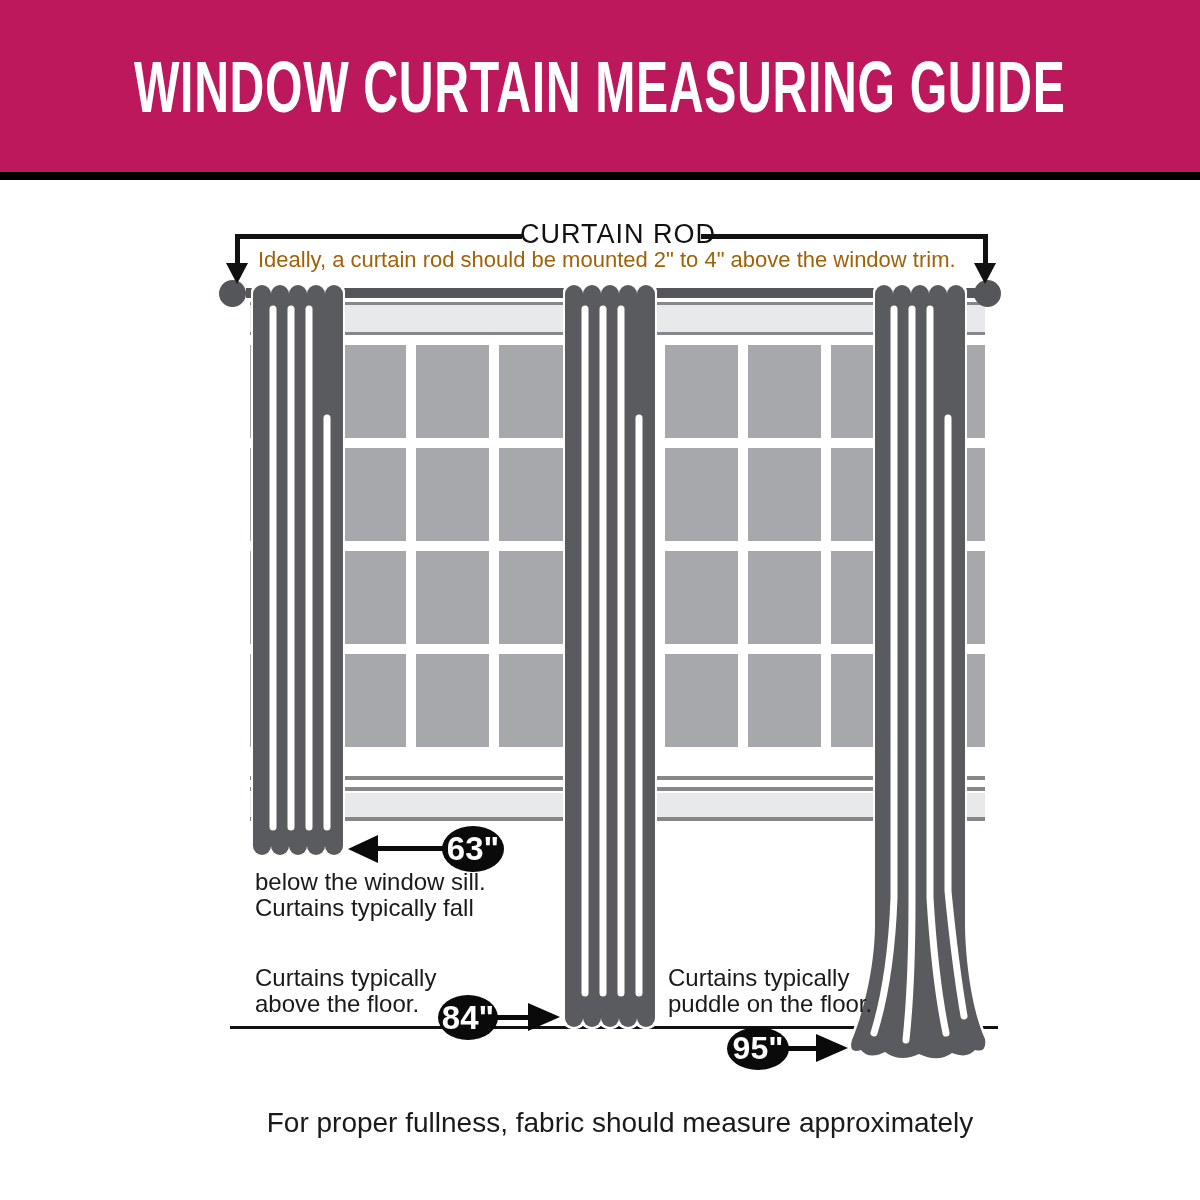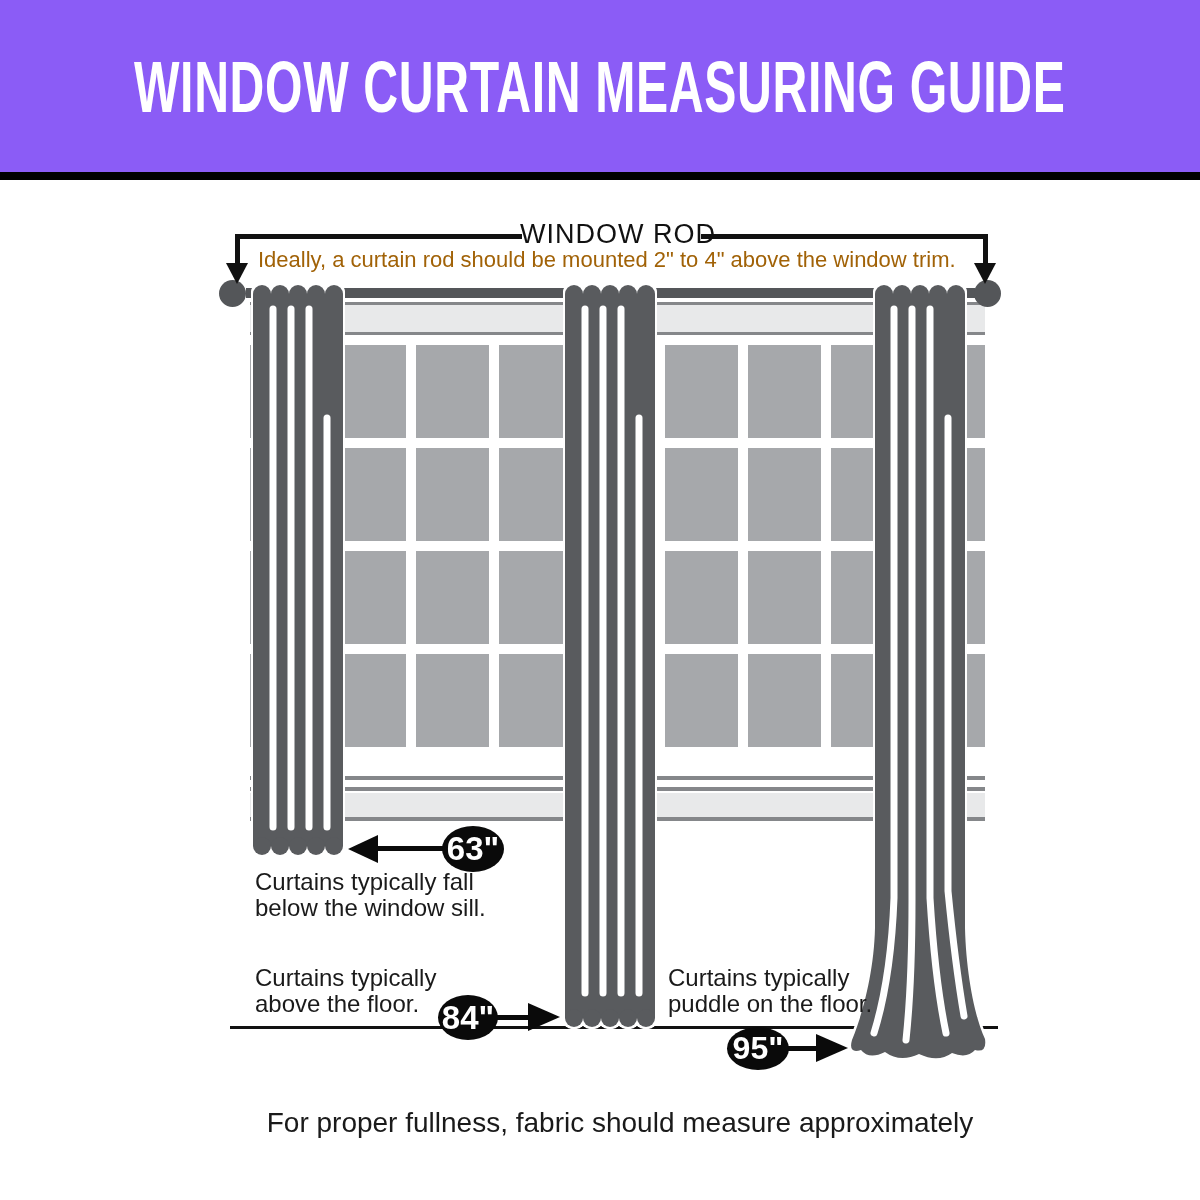--- a/index.html
+++ b/index.html
@@ -1,20 +1,20 @@
 <!DOCTYPE html>
 <html><head>
 <meta charset="utf-8">
 <style>
   html,body{margin:0;padding:0;background:#fff;}
   .canvas{position:relative;width:1200px;height:1200px;background:#ffffff;overflow:hidden;
           font-family:"Liberation Sans",sans-serif;}
 
   
-  .banner{position:absolute;left:0;top:0;width:1200px;height:172px;background:#8b5cf6;
+  .banner{position:absolute;left:0;top:0;width:1200px;height:172px;background:#be185d;
           border-bottom:8px solid #000;display:flex;align-items:center;justify-content:center;}
   .banner h1{margin:0;color:#fff;font-size:73px;font-weight:bold;letter-spacing:1px;white-space:nowrap;}
   .squeeze{display:inline-block;transform:scaleX(0.66);transform-origin:center;}
 
   
   .bline{position:absolute;background:#111;}
   #bh-left{left:235px;top:234px;width:287px;height:5px;}
   #bh-right{left:701px;top:234px;width:287px;height:5px;}
   #bv-left{left:235px;top:234px;width:5px;height:31px;}
   #bv-right{left:983px;top:234px;width:5px;height:31px;}
@@ -106,21 +106,21 @@
   <div class="rod-bar"></div>
   <div class="finial" id="finial-left"></div>
   <div class="finial" id="finial-right"></div>
 
   <div class="bline" id="bh-left"></div>
   <div class="bline" id="bh-right"></div>
   <div class="bline" id="bv-left"></div>
   <div class="bline" id="bv-right"></div>
   <div class="down-arrow" id="da-left"></div>
   <div class="down-arrow" id="da-right"></div>
-  <div class="rod-label">WINDOW ROD</div>
+  <div class="rod-label">CURTAIN ROD</div>
   <div class="rod-note">Ideally, a curtain rod should be mounted 2" to 4" above the window trim.</div>
 
   <div id="floor-line"></div>
 
   <svg class="curtain" id="curtain-left" width="90" height="574" viewBox="0 0 90 574">
     <g fill="#595b5e">
       <circle cx="9" cy="11" r="9"></circle>
         <circle cx="27" cy="11" r="9"></circle>
         <circle cx="45" cy="11" r="9"></circle>
         <circle cx="63" cy="11" r="9"></circle>
@@ -186,22 +186,22 @@
 
   <div class="shaft" id="shaft-84"></div>
   <div class="head" id="head-84"></div>
   <div class="badge" id="badge-84">84"</div>
 
   <div class="shaft" id="shaft-95"></div>
   <div class="head" id="head-95"></div>
   <div class="badge" id="badge-95">95"</div>
 
   <div class="caption" id="cap-sill">
+    <div>below the window sill.</div>
     <div>Curtains typically fall</div>
-    <div>below the window sill.</div>
   </div>
   <div class="caption" id="cap-floor">
     <div>Curtains typically</div>
     <div>above the floor.</div>
   </div>
   <div class="caption" id="cap-puddle">
     <div>Curtains typically</div>
     <div>puddle on the floor.</div>
   </div>
 

